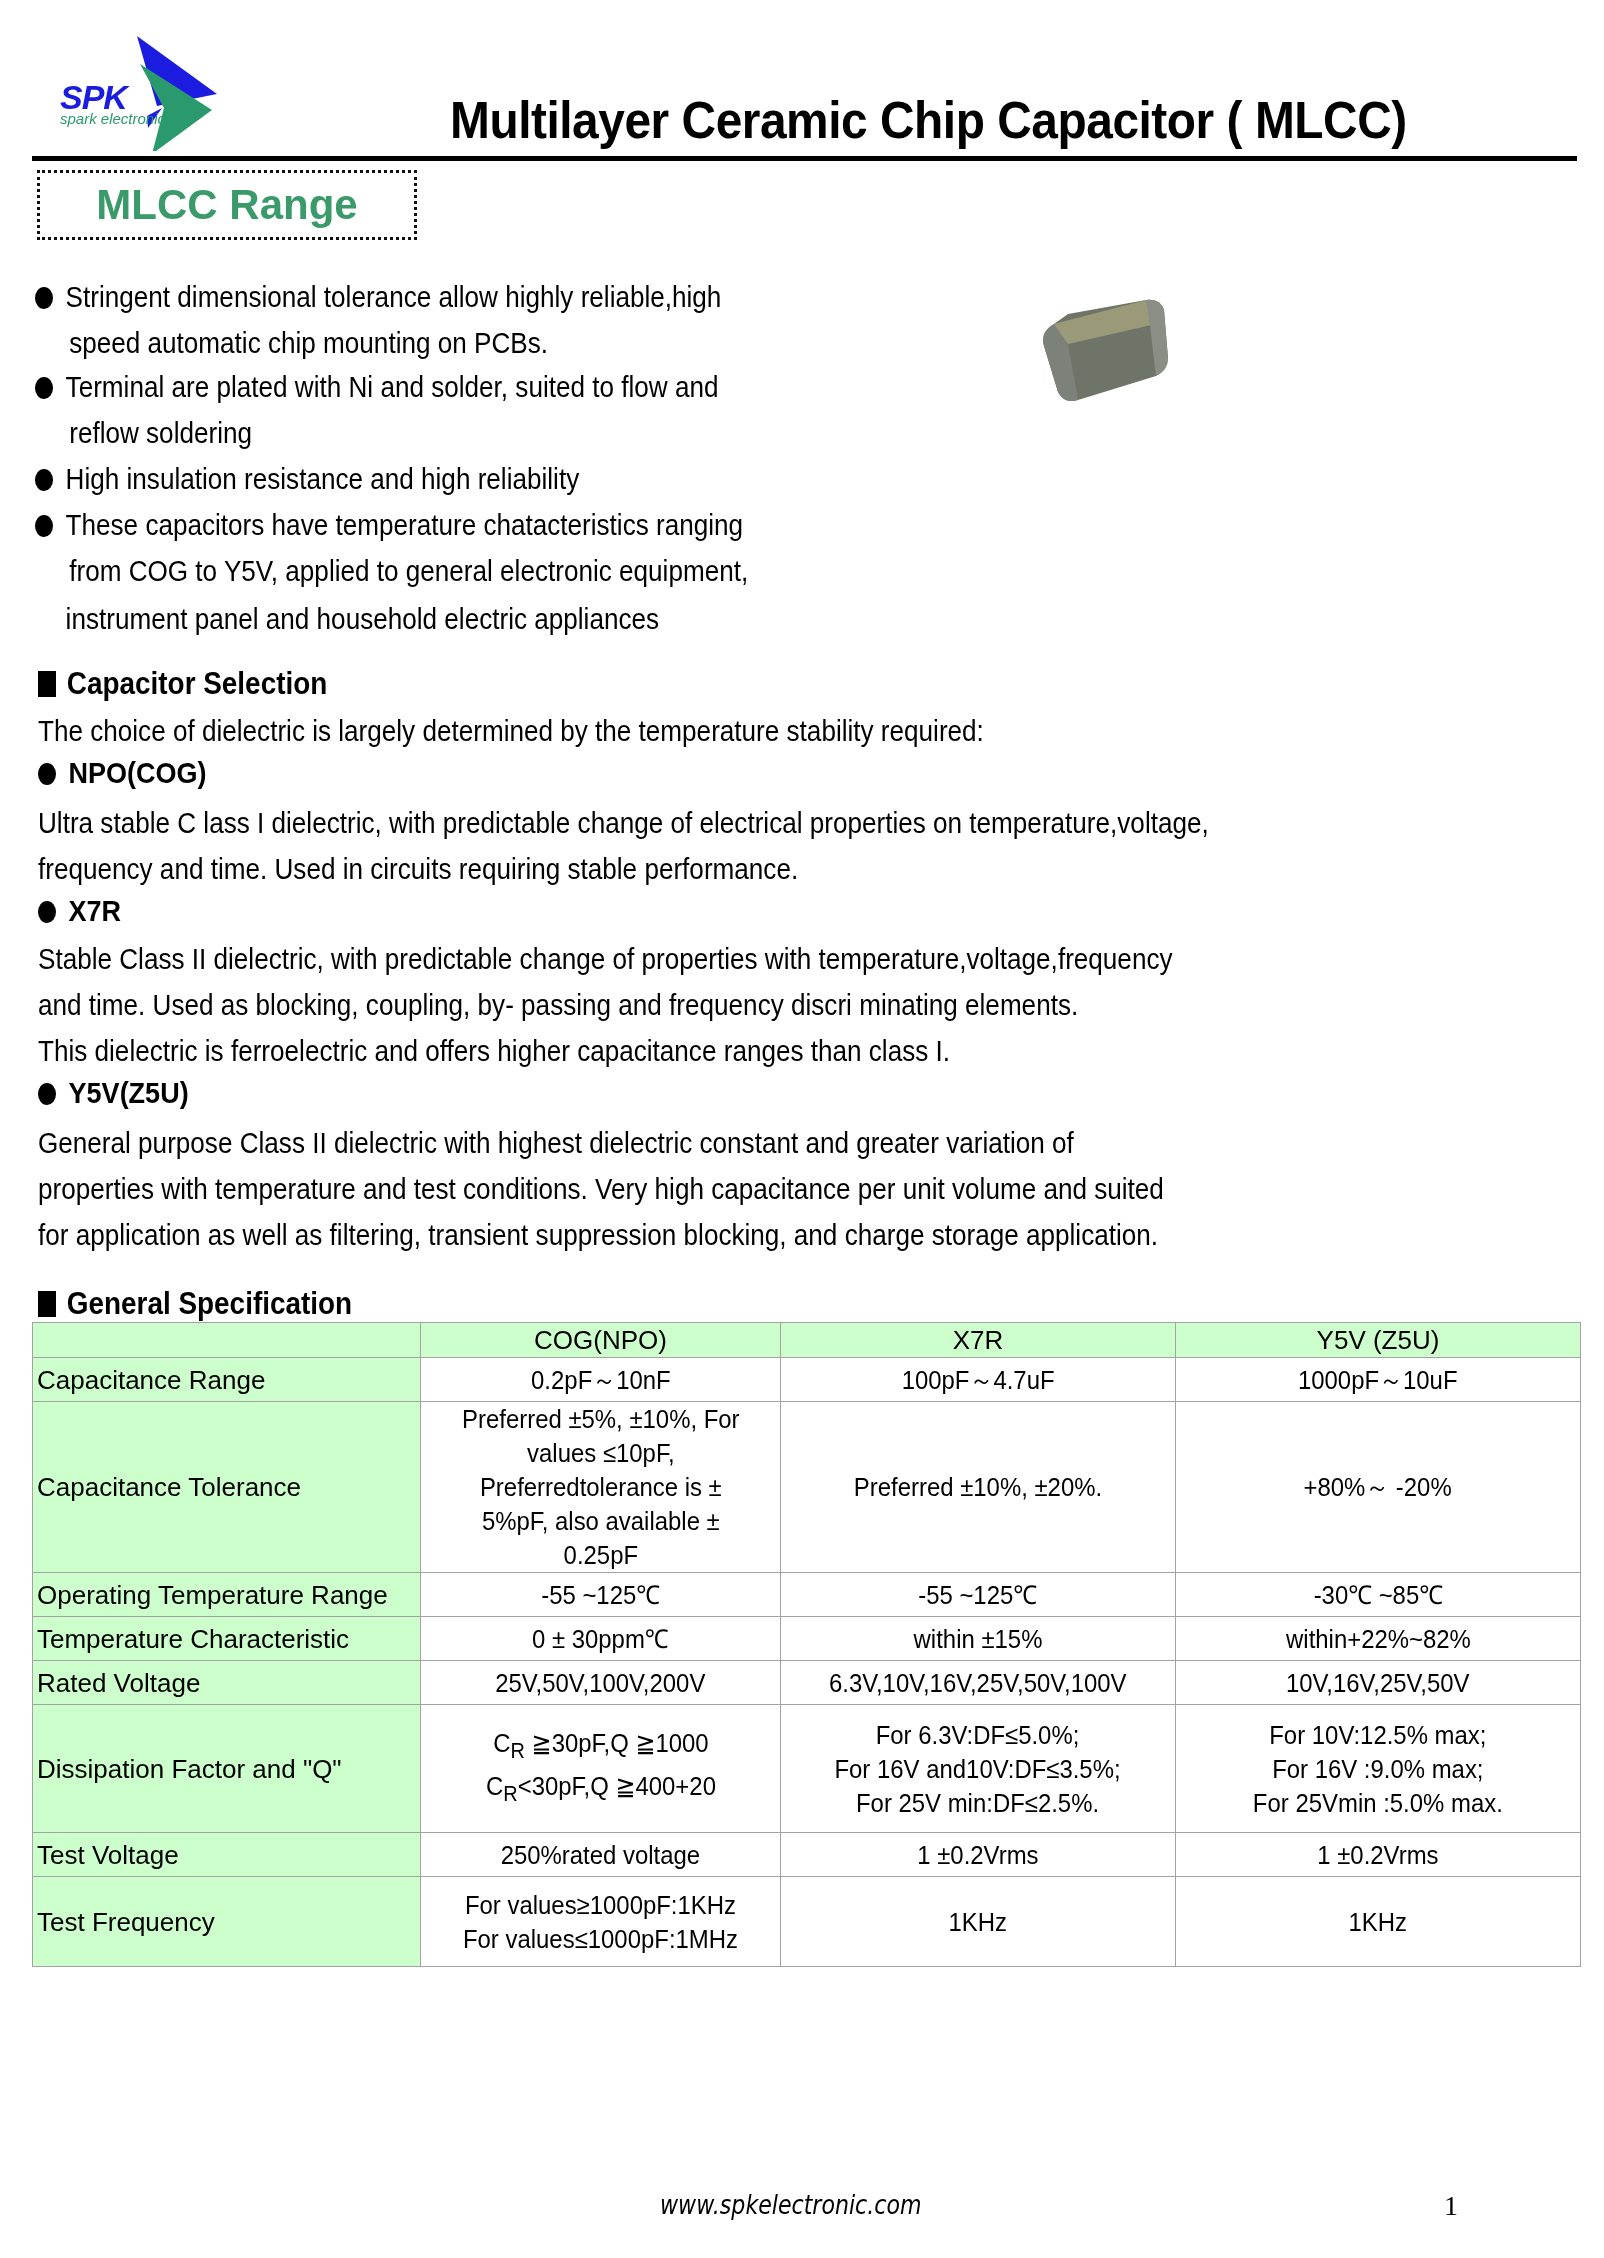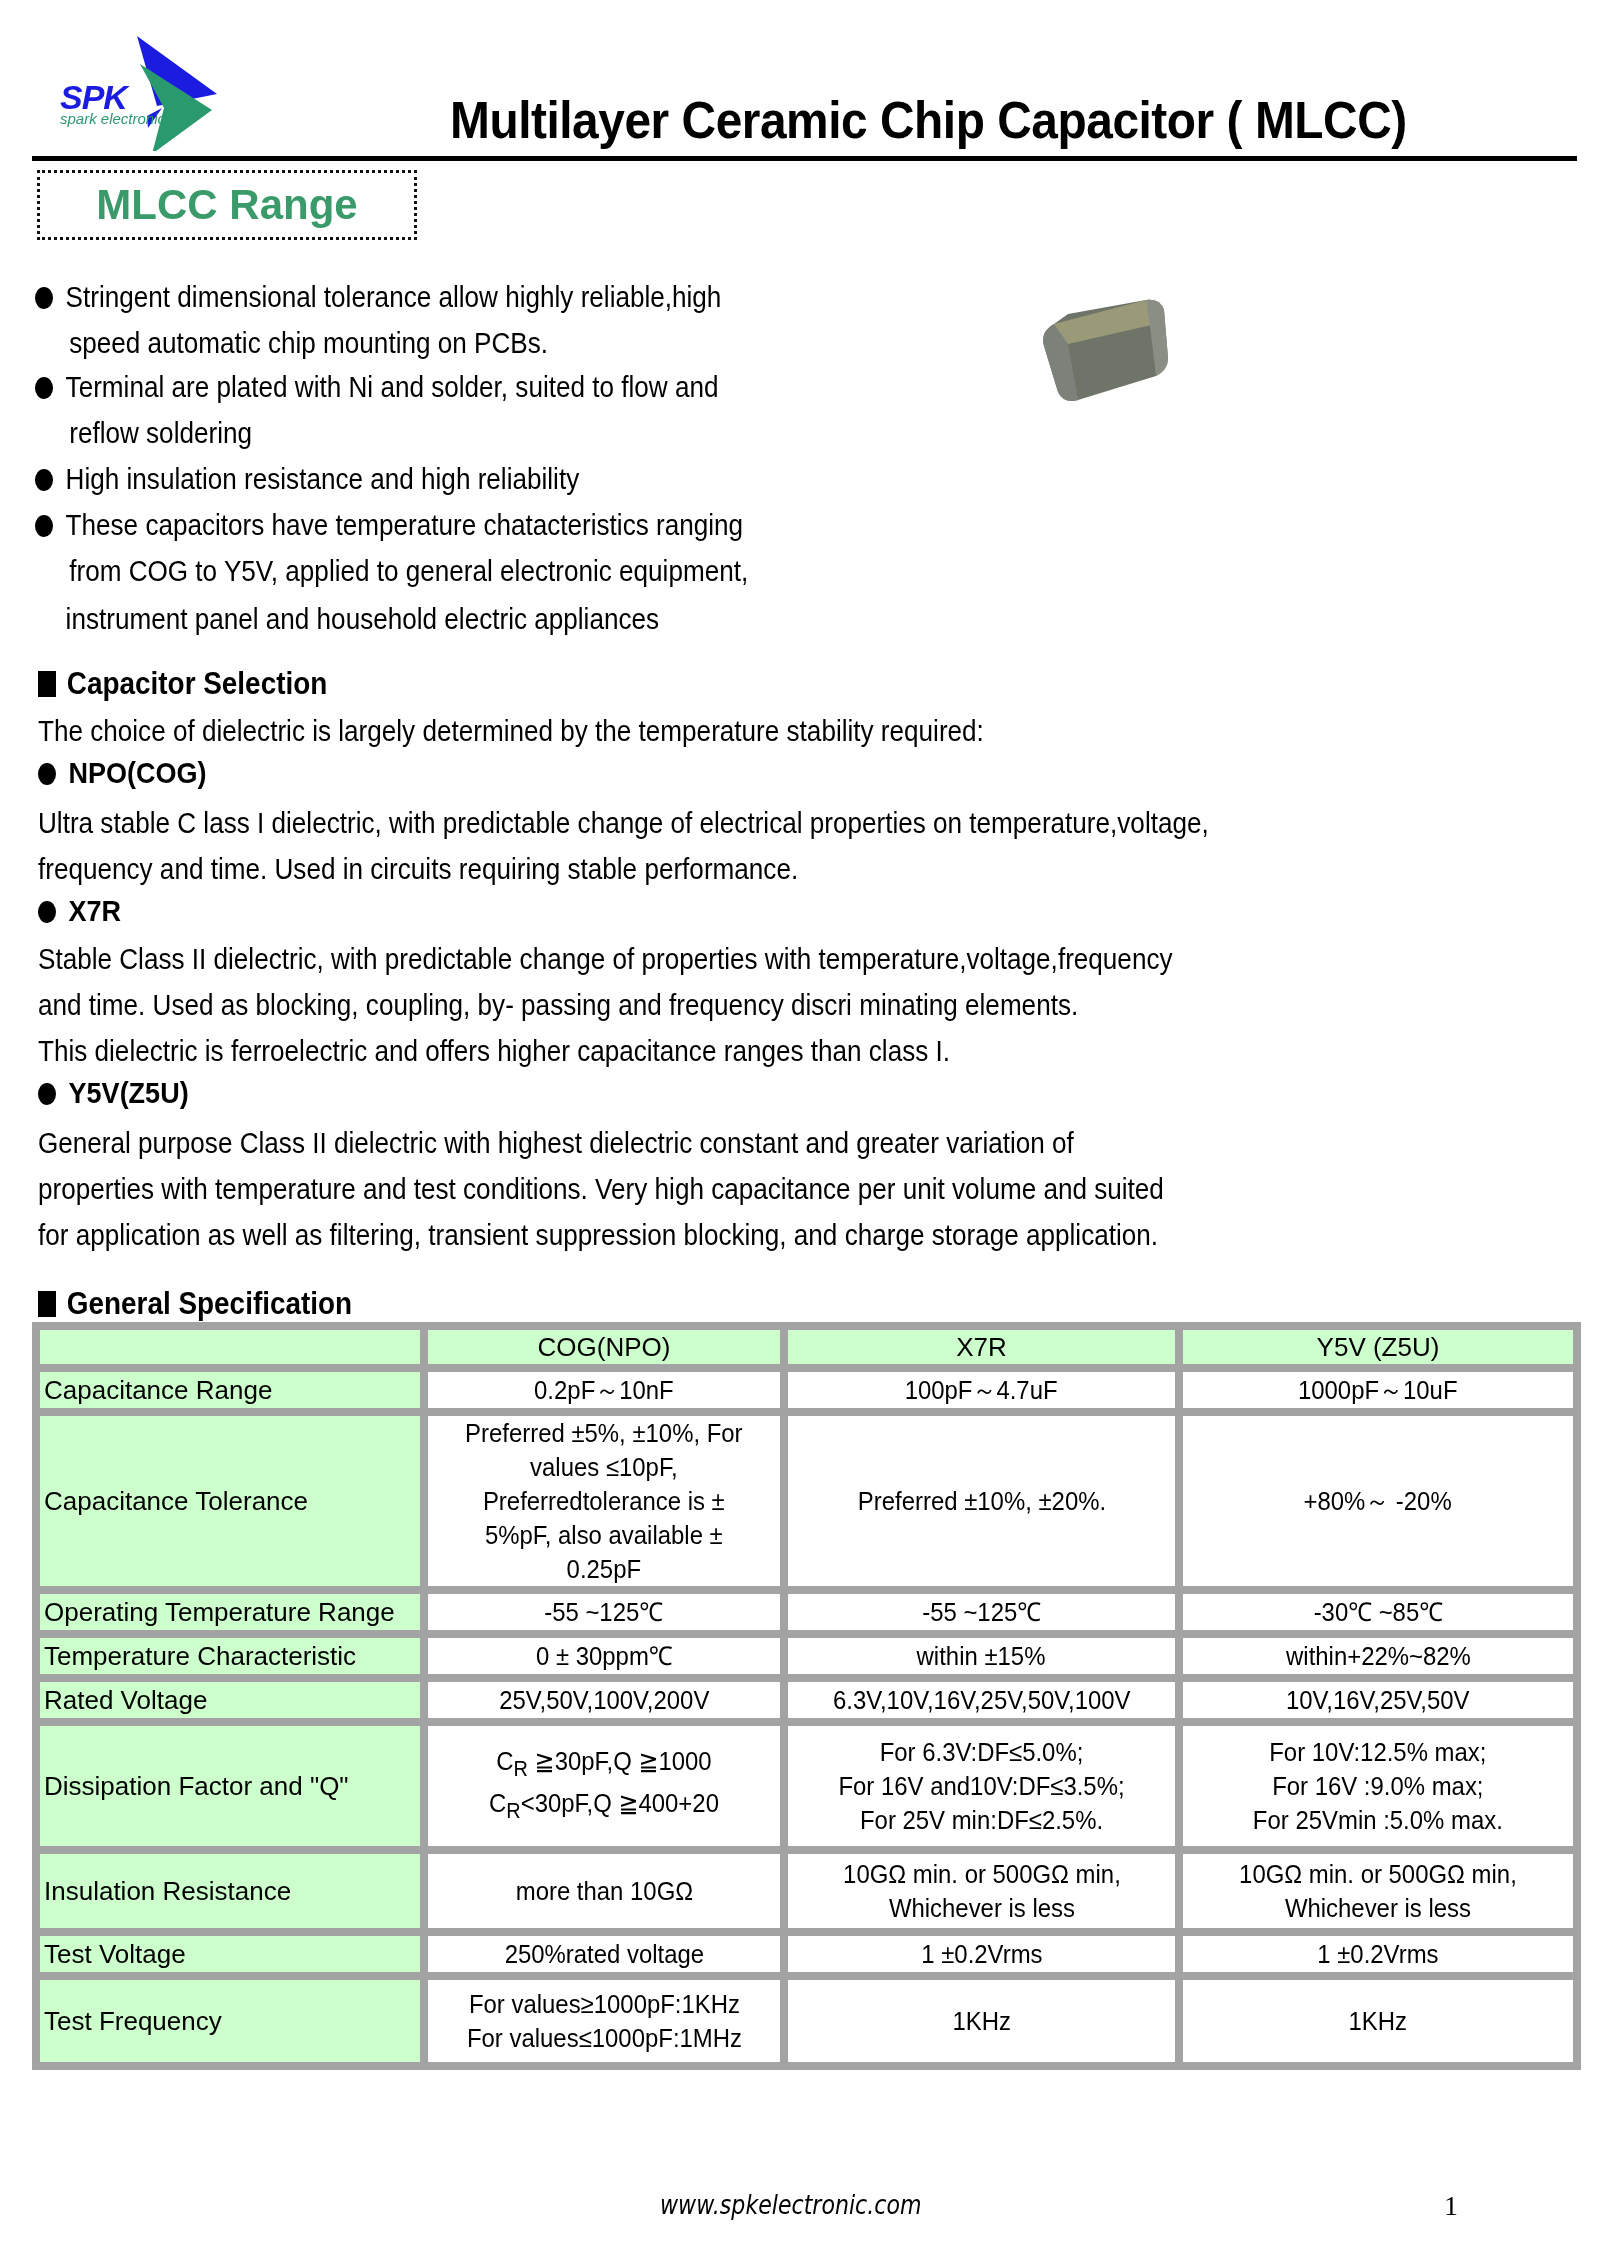--- a/index.html
+++ b/index.html
@@ -14,21 +14,21 @@
   #series-box span{position:absolute;left:0;right:0;top:8px;text-align:center;color:#3a9a6a;font-weight:bold;font-size:42px;}
   .bul{position:absolute;left:35px;font-size:29px;line-height:46px;transform:scaleX(0.9);transform-origin:left top;white-space:nowrap;}
   .dot{display:inline-block;width:20px;height:22px;border-radius:50%;background:#000;margin-right:14px;vertical-align:-2px;}
   .indent{padding-left:38px;}
   #chip{left:1038px;top:296px;width:140px;height:108px;}
   .sec{position:absolute;left:38px;font-size:31px;font-weight:bold;transform:scaleX(0.9);transform-origin:left top;white-space:nowrap;}
   .sq{display:inline-block;width:20px;height:26px;background:#000;margin-right:12px;vertical-align:-3px;}
   .para{position:absolute;left:38px;font-size:29px;line-height:46px;transform:scaleX(0.9);transform-origin:left top;white-space:nowrap;}
   .sub-h{position:absolute;left:38px;font-size:30px;font-weight:bold;transform:scaleX(0.9);transform-origin:left top;white-space:nowrap;}
   #spec{position:absolute;left:32px;top:1322px;width:1549px;border-collapse:collapse;font-size:26px;}
-  #spec td{border:8px solid #a3a3a3;padding:0;text-align:center;vertical-align:middle;line-height:34px;}
+  #spec td{border:1px solid #a3a3a3;padding:0;text-align:center;vertical-align:middle;line-height:34px;}
   #spec td.lab{background:#ccffcc;text-align:left;padding-left:4px;white-space:nowrap;}
   #spec tr.hdr td{background:#ccffcc;height:34px;}
   .cell-inner{display:inline-block;transform:scaleX(0.92);}
   #footer-url{left:660px;top:2190px;font-family:"DejaVu Sans",sans-serif;font-style:italic;font-size:26px;transform:scaleX(0.85);transform-origin:left top;}
   #page-num{left:1444px;top:2190px;font-family:"Liberation Serif",serif;font-size:28px;}
 </style>
 </head>
 <body>
 
 <div id="logo" class="abs">
@@ -124,26 +124,20 @@
         <td><div class="cell-inner"><div>25V,50V,100V,200V</div></div></td>
         <td><div class="cell-inner"><div>6.3V,10V,16V,25V,50V,100V</div></div></td>
         <td><div class="cell-inner"><div>10V,16V,25V,50V</div></div></td>
       </tr>
       <tr style="height: 128px;">
         <td class="lab">Dissipation Factor and "Q"</td>
         <td><div class="cell-inner"><div>C<sub>R</sub> ≧30pF,Q ≧1000</div><div>C<sub>R</sub>&lt;30pF,Q ≧400+20</div></div></td>
         <td><div class="cell-inner"><div>For 6.3V:DF≤5.0%;</div><div>For 16V and10V:DF≤3.5%;</div><div>For 25V min:DF≤2.5%.</div></div></td>
         <td><div class="cell-inner"><div>For 10V:12.5% max;</div><div>For 16V :9.0% max;</div><div>For 25Vmin :5.0% max.</div></div></td>
       </tr>
-      <tr style="height: 82px;">
-        <td class="lab">Insulation Resistance</td>
-        <td><div class="cell-inner"><div>more than 10GΩ</div></div></td>
-        <td><div class="cell-inner"><div>10GΩ min. or 500GΩ min,</div><div>Whichever is less</div></div></td>
-        <td><div class="cell-inner"><div>10GΩ min. or 500GΩ min,</div><div>Whichever is less</div></div></td>
-      </tr>
       <tr style="height: 44px;">
         <td class="lab">Test Voltage</td>
         <td><div class="cell-inner"><div>250%rated voltage</div></div></td>
         <td><div class="cell-inner"><div>1 ±0.2Vrms</div></div></td>
         <td><div class="cell-inner"><div>1 ±0.2Vrms</div></div></td>
       </tr>
       <tr style="height: 90px;">
         <td class="lab">Test Frequency</td>
         <td><div class="cell-inner"><div>For values≥1000pF:1KHz</div><div>For values≤1000pF:1MHz</div></div></td>
         <td><div class="cell-inner"><div>1KHz</div></div></td>

